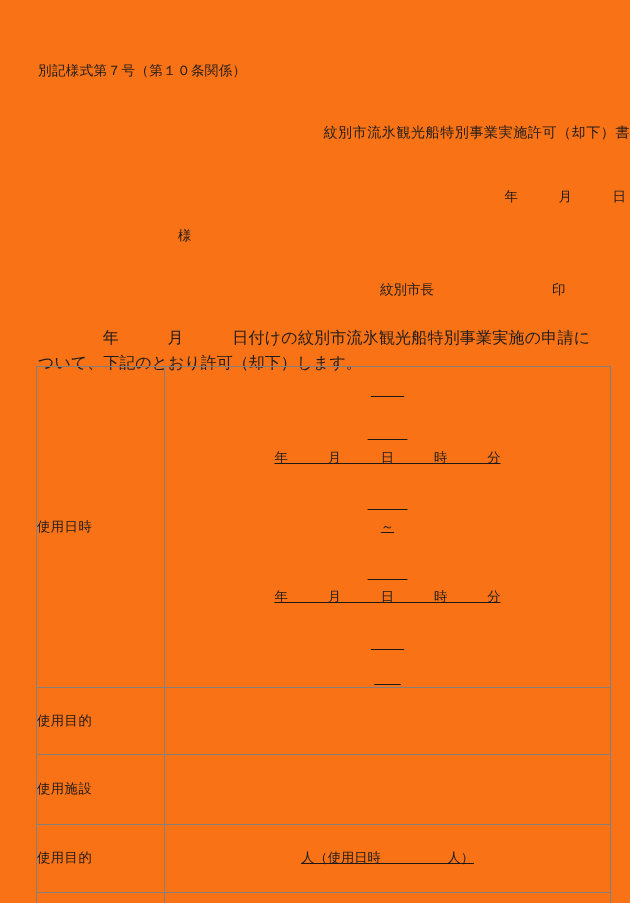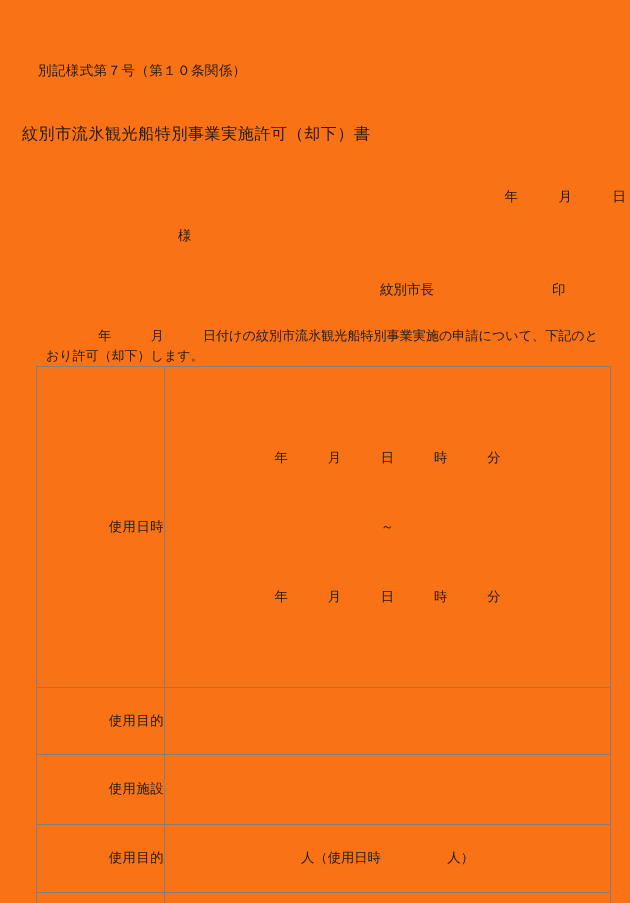--- a/index.html
+++ b/index.html
@@ -30,22 +30,22 @@
     font-size: 13.5px;
     letter-spacing: 0.4px;
     white-space: pre;
   }
 
   .doc-title {
     position: absolute;
     left: 0;
     top: 124px;
     width: 630px;
-    text-align: left;
-    font-size: 16px;
+    text-align: right;
+    font-size: 14px;
     letter-spacing: 0.6px;
     white-space: pre;
     padding-left: 22px;
     box-sizing: border-box;
   }
 
   .date-line {
     position: absolute;
     left: 0;
     top: 188px;
@@ -81,24 +81,24 @@
 
   .issuer-inner {
     display: inline-block;
     text-align: left;
     width: 215px;
     white-space: pre;
   }
 
   .body-paragraph {
     position: absolute;
-    left: 46px;
+    left: 38px;
     top: 326px;
     width: 552px;
-    font-size: 13px;
+    font-size: 16px;
     line-height: 1.55;
     text-align: justify;
     white-space: pre-wrap;
     word-break: break-all;
   }
 
   .form-table {
     position: absolute;
     left: 36px;
     top: 366px;
@@ -109,30 +109,31 @@
 
   .form-table td {
     border: 1px solid #808080;
     font-size: 13.3px;
     vertical-align: middle;
     padding: 0;
   }
 
   .form-table td.label-cell {
     width: 127px;
-    text-align: right;
+    text-align: left;
     white-space: pre;
     letter-spacing: 0.5px;
   }
 
   .form-table td.value-cell {
     width: 425px;
     text-align: center;
     white-space: pre;
     padding: 0 10px;
+    text-decoration: underline;
   }
 
   .value-stack {
     display: block;
     line-height: 1.75;
     white-space: pre;
   }
 
   .value-stack .sub-line {
     display: block;

